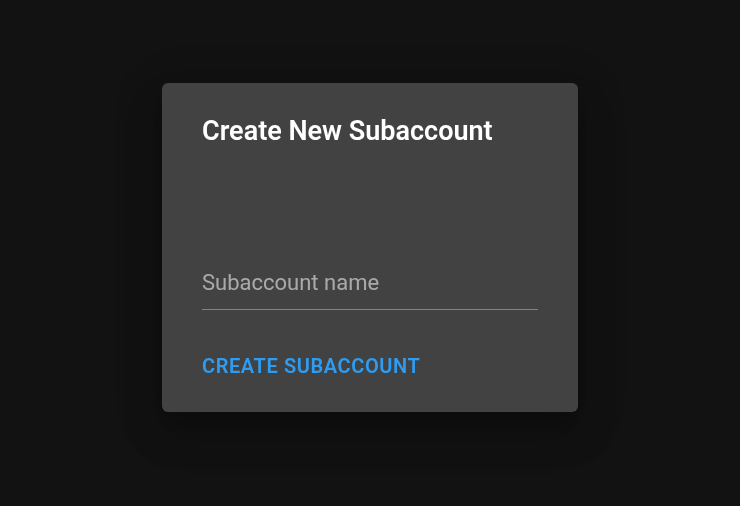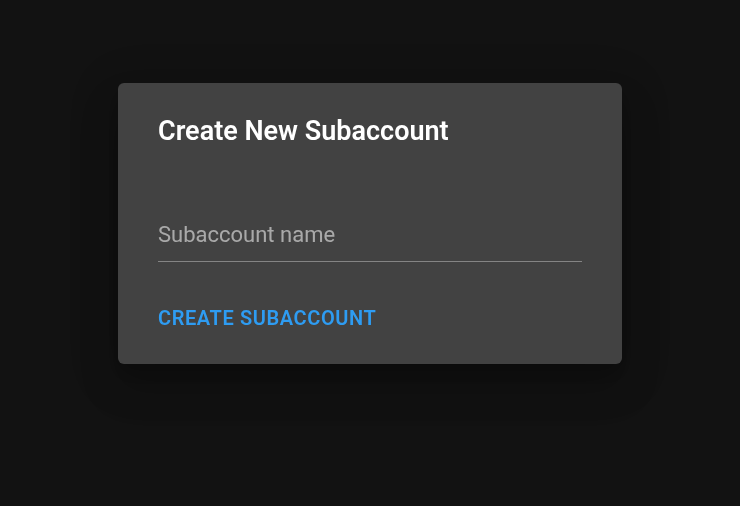--- a/index.html
+++ b/index.html
@@ -11,21 +11,21 @@
       width: 740px;
       height: 506px;
       background: #121212;
       font-family: -apple-system, BlinkMacSystemFont, "Segoe UI", Roboto, Helvetica, Arial, sans-serif;
       display: flex;
       align-items: flex-start;
       justify-content: center;
       overflow: hidden;
     }
     .dialog {
-      width: 504px;
+      width: 416px;
       background: #424242;
       border-radius: 6px;
       margin-top: 83px;
       box-shadow: 0 11px 15px -7px rgba(0,0,0,0.2),
                   0 24px 38px 3px rgba(0,0,0,0.14),
                   0 9px 46px 8px rgba(0,0,0,0.12);
       padding-bottom: 8px;
     }
     .dialog-title {
       color: #ffffff;
@@ -33,20 +33,21 @@
       font-weight: 600;
       padding: 32px 40px 0 40px;
       letter-spacing: 0;
     }
     .dialog-content {
       padding: 75px 40px 10px 40px;
     }
     .text-field {
       position: relative;
       width: 100%;
+      margin-top: 48px;
     }
     .text-field input {
       width: 100%;
       background: transparent;
       border: none;
       border-bottom: 1px solid rgba(255,255,255,0.35);
       color: #ffffff;
       font-size: 22px;
       padding: 0 0 14px 0;
       outline: none;

